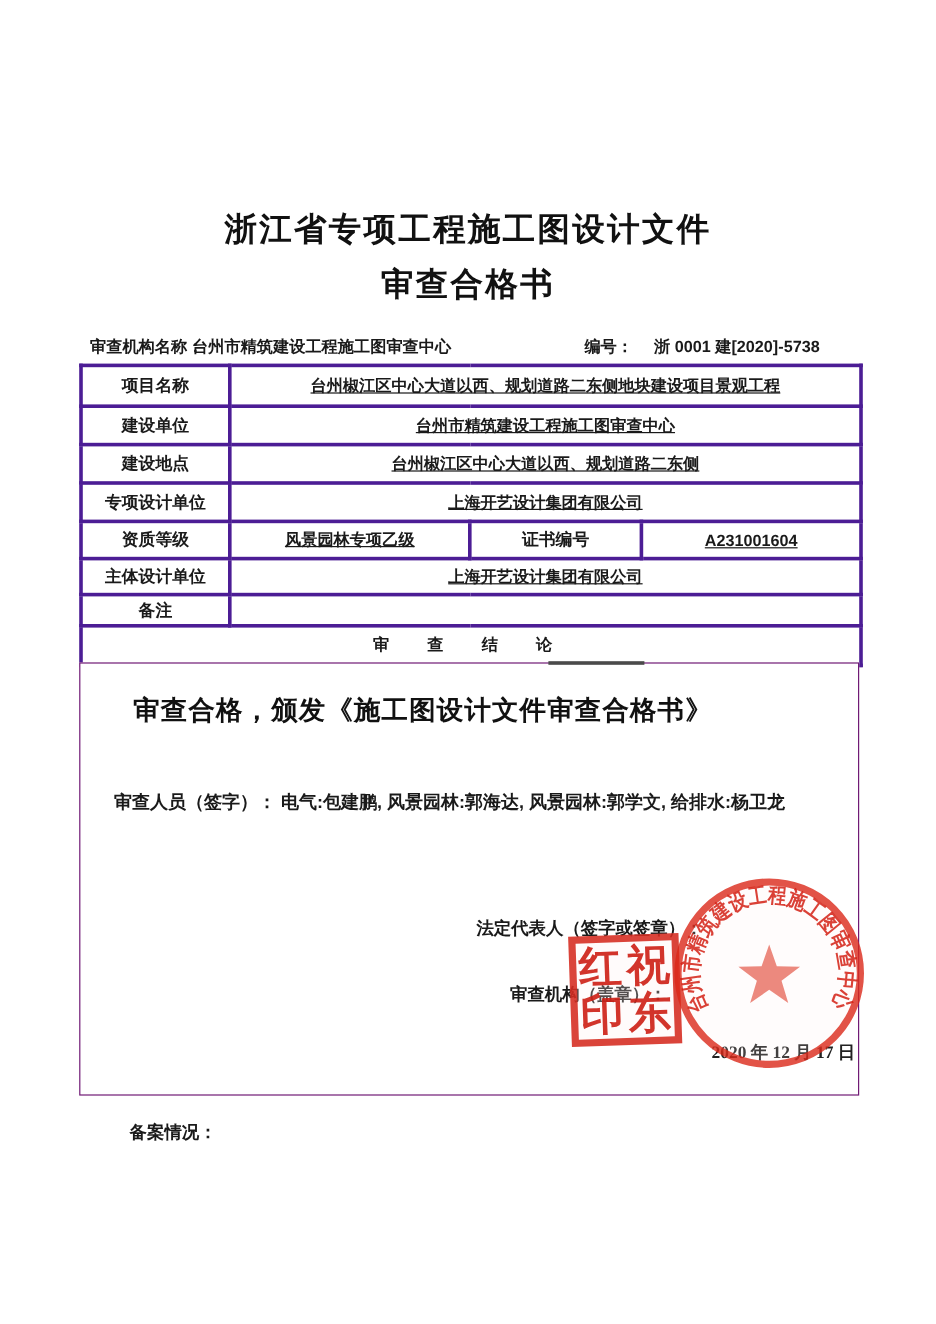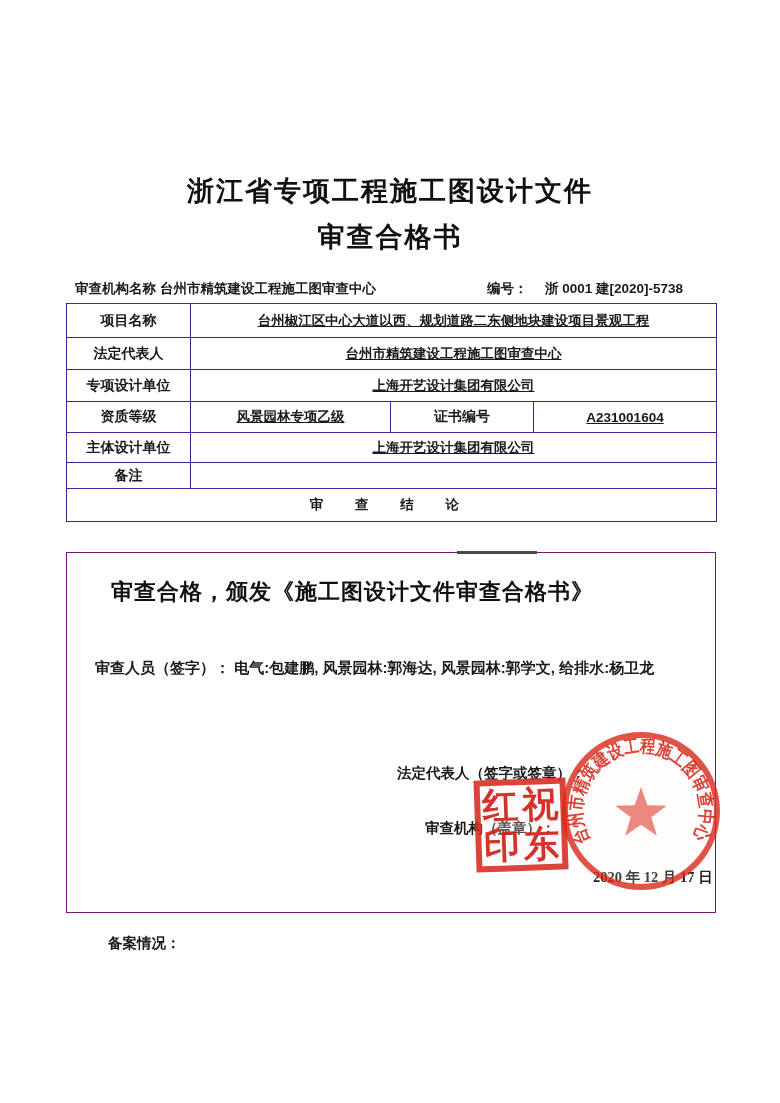--- a/index.html
+++ b/index.html
@@ -26,21 +26,21 @@
   .hl-org-value{position:absolute;left:160px;top:3px;font-weight:bold;}
   .hl-no-label{position:absolute;left:487px;top:3px;}
   .hl-no-value{position:absolute;left:545px;top:3px;font-weight:bold;}
   
   table.info{
     position:absolute;left:66px;top:255px;
     border-collapse:collapse;table-layout:fixed;width:650px;
     font-family:"Liberation Sans","DejaVu Sans",sans-serif;
   }
   table.info td{
-    border:1px solid #4c1d95;
+    border:3px solid #4c1d95;
     text-align:center;vertical-align:middle;
     font-size:13.5px;color:#1a1a1a;
     padding:0 4px;overflow:hidden;white-space:nowrap;
   }
   table.info td.lbl{font-weight:bold;font-size:14px;}
   table.info td.val{font-weight:bold;text-decoration:underline;}
   td.section-hdr{font-weight:bold;font-size:15px;letter-spacing:14px;}
   
   .big-cell{
     position:absolute;left:66px;top:504px;width:648px;height:359px;
@@ -107,22 +107,26 @@
         <col style="width:200px">
         <col style="width:143px">
         <col style="width:183px">
       </colgroup>
     <tbody>
         <tr style="height:34px;">
       <td class="lbl">项目名称</td>
       <td class="val" colspan="3">台州椒江区中心大道以西、规划道路二东侧地块建设项目景观工程</td>
     </tr>
     <tr style="height:32px;">
-      <td class="lbl">法定代表人</td>
+      <td class="lbl">建设单位</td>
       <td class="val" colspan="3">台州市精筑建设工程施工图审查中心</td>
+    </tr>
+    <tr style="height:32px;">
+      <td class="lbl">建设地点</td>
+      <td class="val" colspan="3">台州椒江区中心大道以西、规划道路二东侧</td>
     </tr>
     <tr style="height:32px;">
       <td class="lbl">专项设计单位</td>
       <td class="val" colspan="3">上海开艺设计集团有限公司</td>
     </tr>
     <tr style="height:31px;">
       <td class="lbl">资质等级</td>
       <td class="val">风景园林专项乙级</td>
       <td class="lbl">证书编号</td>
       <td class="val">A231001604</td>

